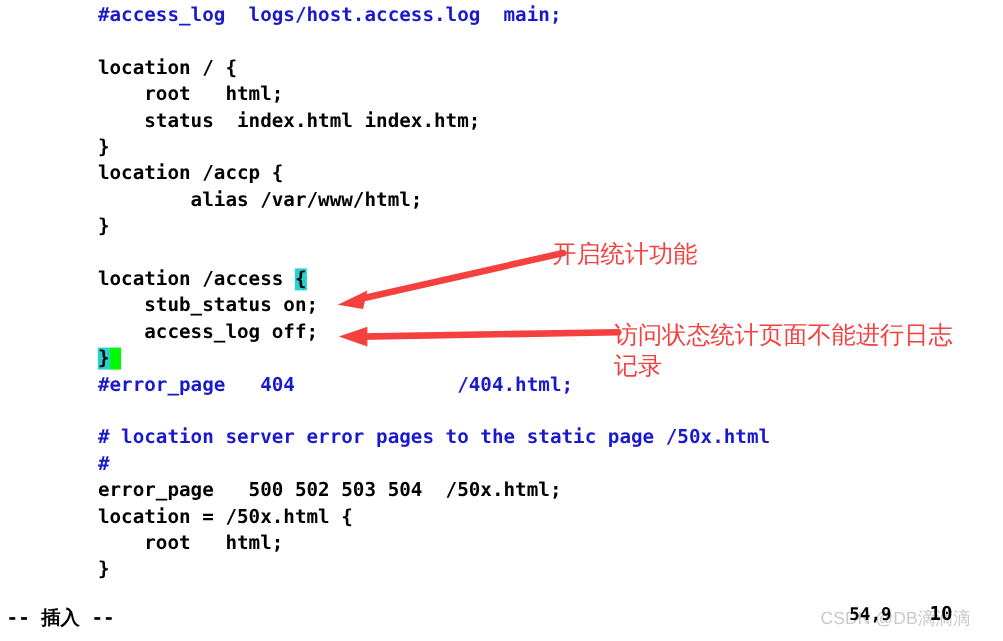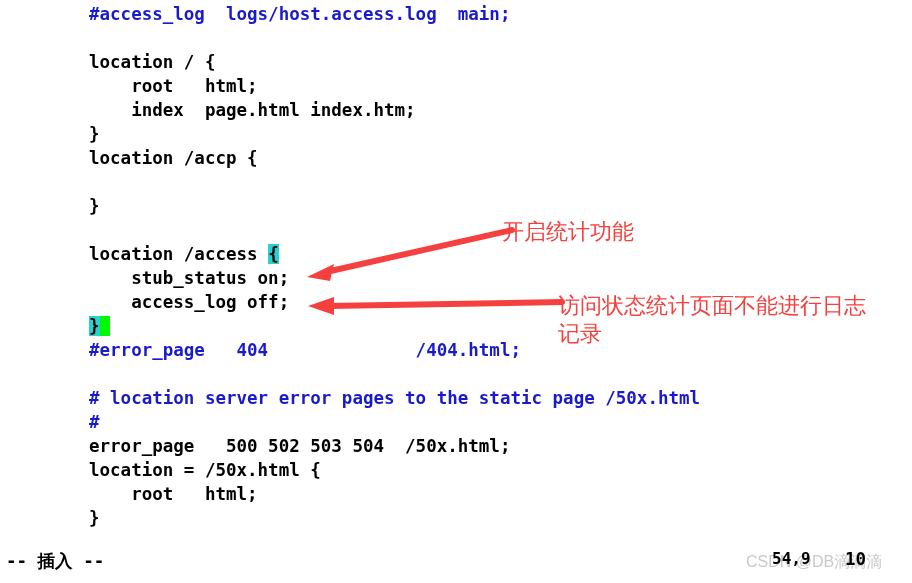--- a/index.html
+++ b/index.html
@@ -133,23 +133,24 @@
 </head>
 <body>
 
 <div id="screen">
 
   <div id="editor">
       <div class="code-line comment" style="top: 2px;"><span class="seg" style="color: rgb(26, 26, 205);">#access_log  logs/host.access.log  main;</span></div>
       <div class="code-line" style="top: 26px;"> </div>
       <div class="code-line" style="top: 50px;"><span class="seg">location / {</span></div>
       <div class="code-line" style="top: 74px;"><span class="seg">    root   html;</span></div>
-      <div class="code-line" style="top: 98px;"><span class="seg">    index  page.html index.htm;</span></div>
+      <div class="code-line" style="top: 98px;"><span class="seg">    status  index.html index.htm;</span></div>
       <div class="code-line" style="top: 122px;"><span class="seg">}</span></div>
       <div class="code-line" style="top: 146px;"><span class="seg">location /accp {</span></div>
+      <div class="code-line" style="top: 170px;"><span class="seg">        alias /var/www/html;</span></div>
       <div class="code-line" style="top: 194px;"><span class="seg">}</span></div>
       <div class="code-line" style="top: 218px;"> </div>
       <div class="code-line" style="top: 242px;"><span class="seg">location /access </span><span class="seg hl-match">{</span></div>
       <div class="code-line" style="top: 266px;"><span class="seg">    stub_status on;</span></div>
       <div class="code-line" style="top: 290px;"><span class="seg">    access_log off;</span></div>
       <div class="code-line" style="top: 314px;"><span class="seg hl-match">}</span><span class="seg hl-cursor"> </span></div>
       <div class="code-line comment" style="top: 338px;"><span class="seg" style="color: rgb(26, 26, 205);">#error_page   404              /404.html;</span></div>
       <div class="code-line" style="top: 362px;"> </div>
       <div class="code-line comment" style="top: 386px;"><span class="seg" style="color: rgb(26, 26, 205);"># location server error pages to the static page /50x.html</span></div>
       <div class="code-line comment" style="top: 410px;"><span class="seg" style="color: rgb(26, 26, 205);">#</span></div>

